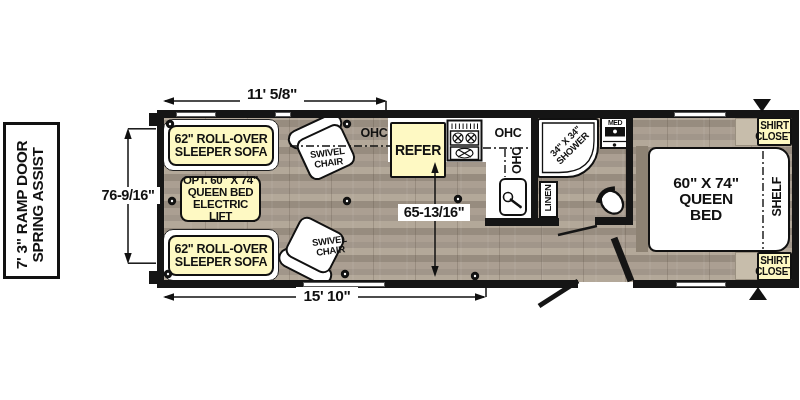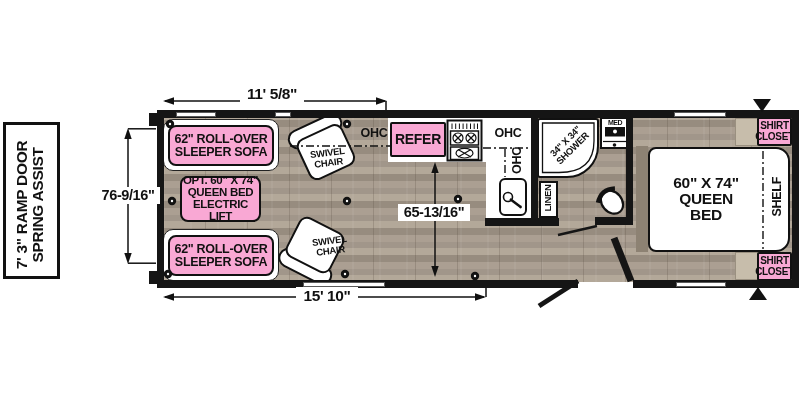--- a/index.html
+++ b/index.html
@@ -9,21 +9,21 @@
   .lbl{position:absolute;white-space:pre-line;text-align:center;font-weight:700;
        color:#111;line-height:1.03;letter-spacing:-0.3px;}
   .wood{background:
      repeating-linear-gradient(90deg, rgba(80,68,56,.22) 0 1px, rgba(0,0,0,0) 1px 42px),
      repeating-linear-gradient(90deg, rgba(255,255,255,.05) 0 2px, rgba(0,0,0,0) 2px 27px),
      repeating-linear-gradient(0deg, #b3a899 0 7px, #a1968a 7px 13px, #ab9f92 13px 20px, #978c7f 20px 27px);
   }
   .wall{position:absolute;background:#151515;}
   .win{position:absolute;height:5px;background:#fff;border:1px solid #5a5a5a;box-sizing:border-box;}
   .whitebox{position:absolute;background:#fff;}
-  .obox{position:absolute;background:#f9a8d4;border:2.5px solid #111;border-radius:8px;
+  .obox{position:absolute;background:#fef9c3;border:2.5px solid #111;border-radius:8px;
         box-sizing:border-box;display:flex;align-items:center;justify-content:center;}
   .tan{position:absolute;background:#c7bdab;border:1px solid #9a9080;box-sizing:border-box;}
   .chair{position:absolute;width:56px;height:58px;}
   .chair .back{position:absolute;left:-2px;top:0;width:58px;height:20px;background:#fff;
         border:2px solid #111;border-radius:11px;box-sizing:border-box;}
   .chair .seat{position:absolute;left:3px;top:11px;width:50px;height:45px;background:#fff;
         border:2px solid #111;border-radius:9px;box-sizing:border-box;}
   .dimchip{position:absolute;background:#fff;font-weight:700;text-align:center;
         letter-spacing:-0.4px;z-index:7;color:#111;}
   svg{position:absolute;left:0;top:0;z-index:6;pointer-events:none;}
@@ -67,21 +67,21 @@
 CHAIR</div>
 
   <div class="chair z3" style="left:285px;top:220px;transform:rotate(207deg);">
     <div class="back"></div>
     <div class="seat"></div>
   </div>
   <div class="lbl z3" style="left:307px;top:236px;width:46px;font-size:9.5px;transform:rotate(-7deg);">SWIVEL
 CHAIR</div>
 
   <div class="lbl z3" style="left:358px;top:127px;width:32px;font-size:12.5px;">OHC</div>
-  <div class="obox lbl z3" style="left:390px;top:122px;width:56px;height:35px;font-size:14px;border-radius:2px;">REFER</div>
+  <div class="obox lbl z3" style="left:390px;top:122px;width:56px;height:56px;font-size:14px;border-radius:2px;">REFER</div>
   <div class="lbl z3" style="left:490px;top:127px;width:36px;font-size:12.5px;">OHC</div>
   <div class="lbl z3" style="left:500px;top:154px;width:34px;font-size:12.5px;transform:rotate(-90deg);">OHC</div>
 
   <div class="abs z3" style="left:537px;top:118px;width:62px;height:60px;background:#fff;border:2.5px solid #111;
               border-radius:3px 3px 32px 3px;box-sizing:border-box;"></div>
   <div class="lbl z3" style="left:539px;top:135px;width:60px;font-size:9.5px;transform:rotate(-45deg);">34" X 34"
 SHOWER</div>
 
   <div class="abs z3" style="left:600px;top:117px;width:30px;height:32px;background:#fff;border:2px solid #111;box-sizing:border-box;"></div>
   <div class="lbl z3" style="left:601px;top:118.5px;width:28px;font-size:7px;letter-spacing:-0.5px;">MED CAB</div>

